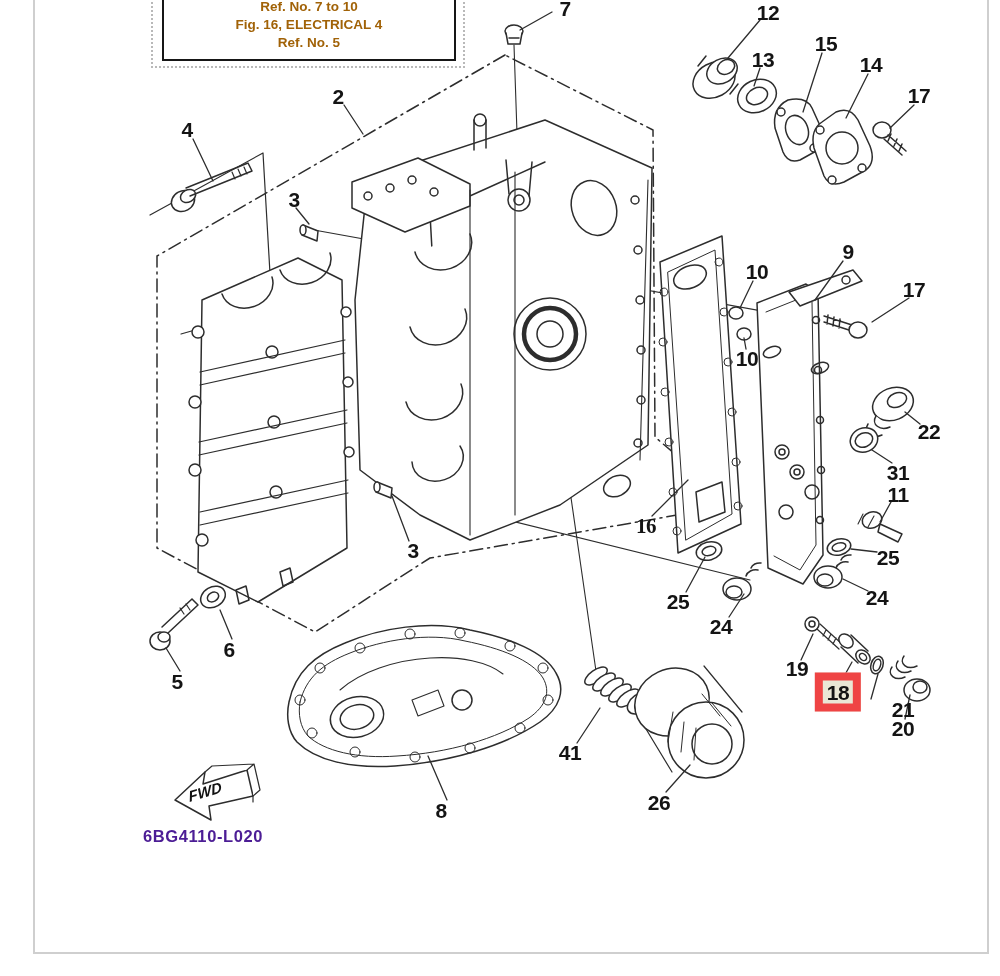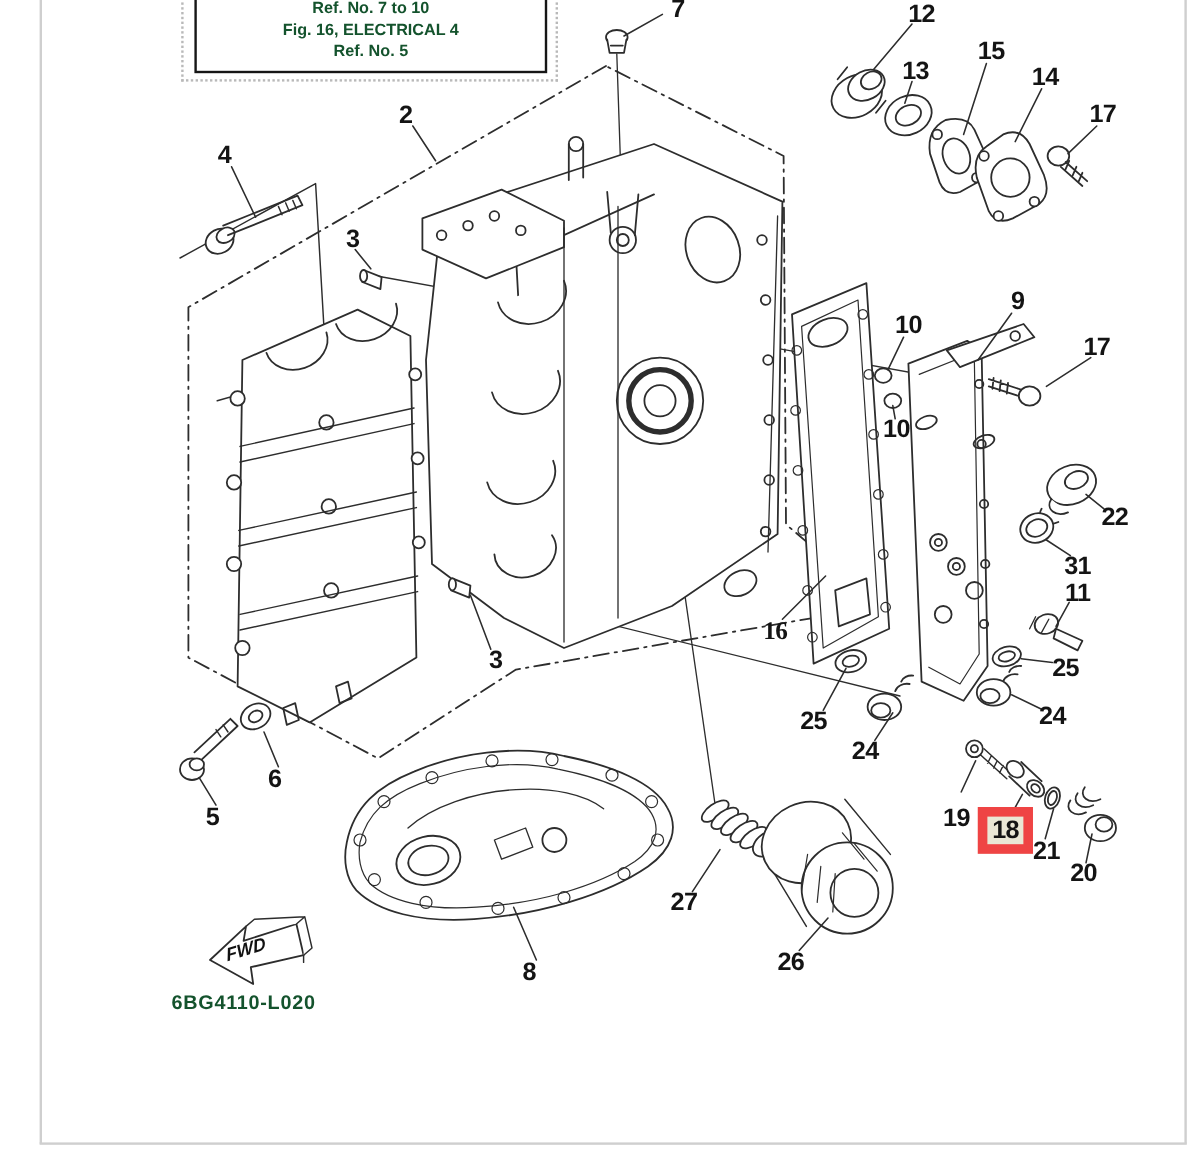--- a/index.html
+++ b/index.html
@@ -4,27 +4,27 @@
 <style>
   html,body{margin:0;padding:0;background:#ffffff;}
   #stage{position:relative;width:1000px;height:976px;background:#fff;overflow:hidden;
          font-family:"Liberation Sans",sans-serif;}
   .frame-line{position:absolute;background:#cfcfcf;}
   #ref-box-outer{position:absolute;left:151px;top:-10px;width:310px;height:74px;
                  border:2px dotted #b9b9b9;background:#fff;}
   #ref-box{position:absolute;left:162px;top:-5px;width:290px;height:62px;
            border:2px solid #161616;background:#fff;}
   .ref-line{position:absolute;left:0;width:100%;text-align:center;
-            font-weight:700;font-size:13.5px;color:#14532d;white-space:nowrap;}
+            font-weight:700;font-size:13.5px;color:#a16207;white-space:nowrap;}
   .callout{position:absolute;transform:translate(-50%,-50%);
            font-weight:700;font-size:21px;color:#141414;letter-spacing:-0.5px;
            line-height:1;z-index:30;}
   .callout.hl{background:#eae7d5;border:8px solid #ef4444;padding:1px 4px;}
   #part-code{position:absolute;left:143px;top:827px;font-weight:700;font-size:16.5px;
-             letter-spacing:0.6px;color:#14532d;}
+             letter-spacing:0.6px;color:#4c1d95;}
   #fwd-label{position:absolute;left:188px;top:783px;font-weight:700;font-style:italic;
              font-size:15px;color:#111;transform:rotate(-17deg) skewX(-8deg);z-index:25;}
   svg{position:absolute;left:0;top:0;z-index:10;}
 </style>
 </head>
 <body>
 
 <div id="stage">
 
   <div class="frame-line" style="left:33px;top:0;width:2px;height:953px;"></div>
@@ -367,25 +367,25 @@
       <div class="callout" style="left: 929px; top: 431px;">22</div>
       <div class="callout" style="left: 898px; top: 472px;">31</div>
       <div class="callout" style="left: 898px; top: 494px;">11</div>
       <div class="callout" style="left: 646px; top: 526px; font-family: Liberation Serif, serif;">16</div>
       <div class="callout" style="left: 413px; top: 550px;">3</div>
       <div class="callout" style="left: 888px; top: 557px;">25</div>
       <div class="callout" style="left: 877px; top: 597px;">24</div>
       <div class="callout" style="left: 678px; top: 601px;">25</div>
       <div class="callout" style="left: 721px; top: 626px;">24</div>
       <div class="callout" style="left: 229px; top: 649px;">6</div>
-      <div class="callout" style="left: 797px; top: 668px; margin-top: 14px;">19</div>
+      <div class="callout" style="left: 797px; top: 668px;">19</div>
       <div class="callout" style="left: 177px; top: 681px;">5</div>
       <div class="callout hl" style="left: 838px; top: 692px;">18</div>
-      <div class="callout" style="left: 872px; top: 709px;">21</div>
+      <div class="callout" style="left: 903px; top: 709px;">21</div>
       <div class="callout" style="left: 903px; top: 728px;">20</div>
-      <div class="callout" style="left: 570px; top: 752px;">27</div>
+      <div class="callout" style="left: 570px; top: 752px;">41</div>
       <div class="callout" style="left: 659px; top: 802px;">26</div>
       <div class="callout" style="left: 441px; top: 810px;">8</div>
     </div>
 
   <div id="fwd-label">FWD</div>
   <div id="part-code">6BG4110-L020</div>
 </div>
 
 </body></html>

